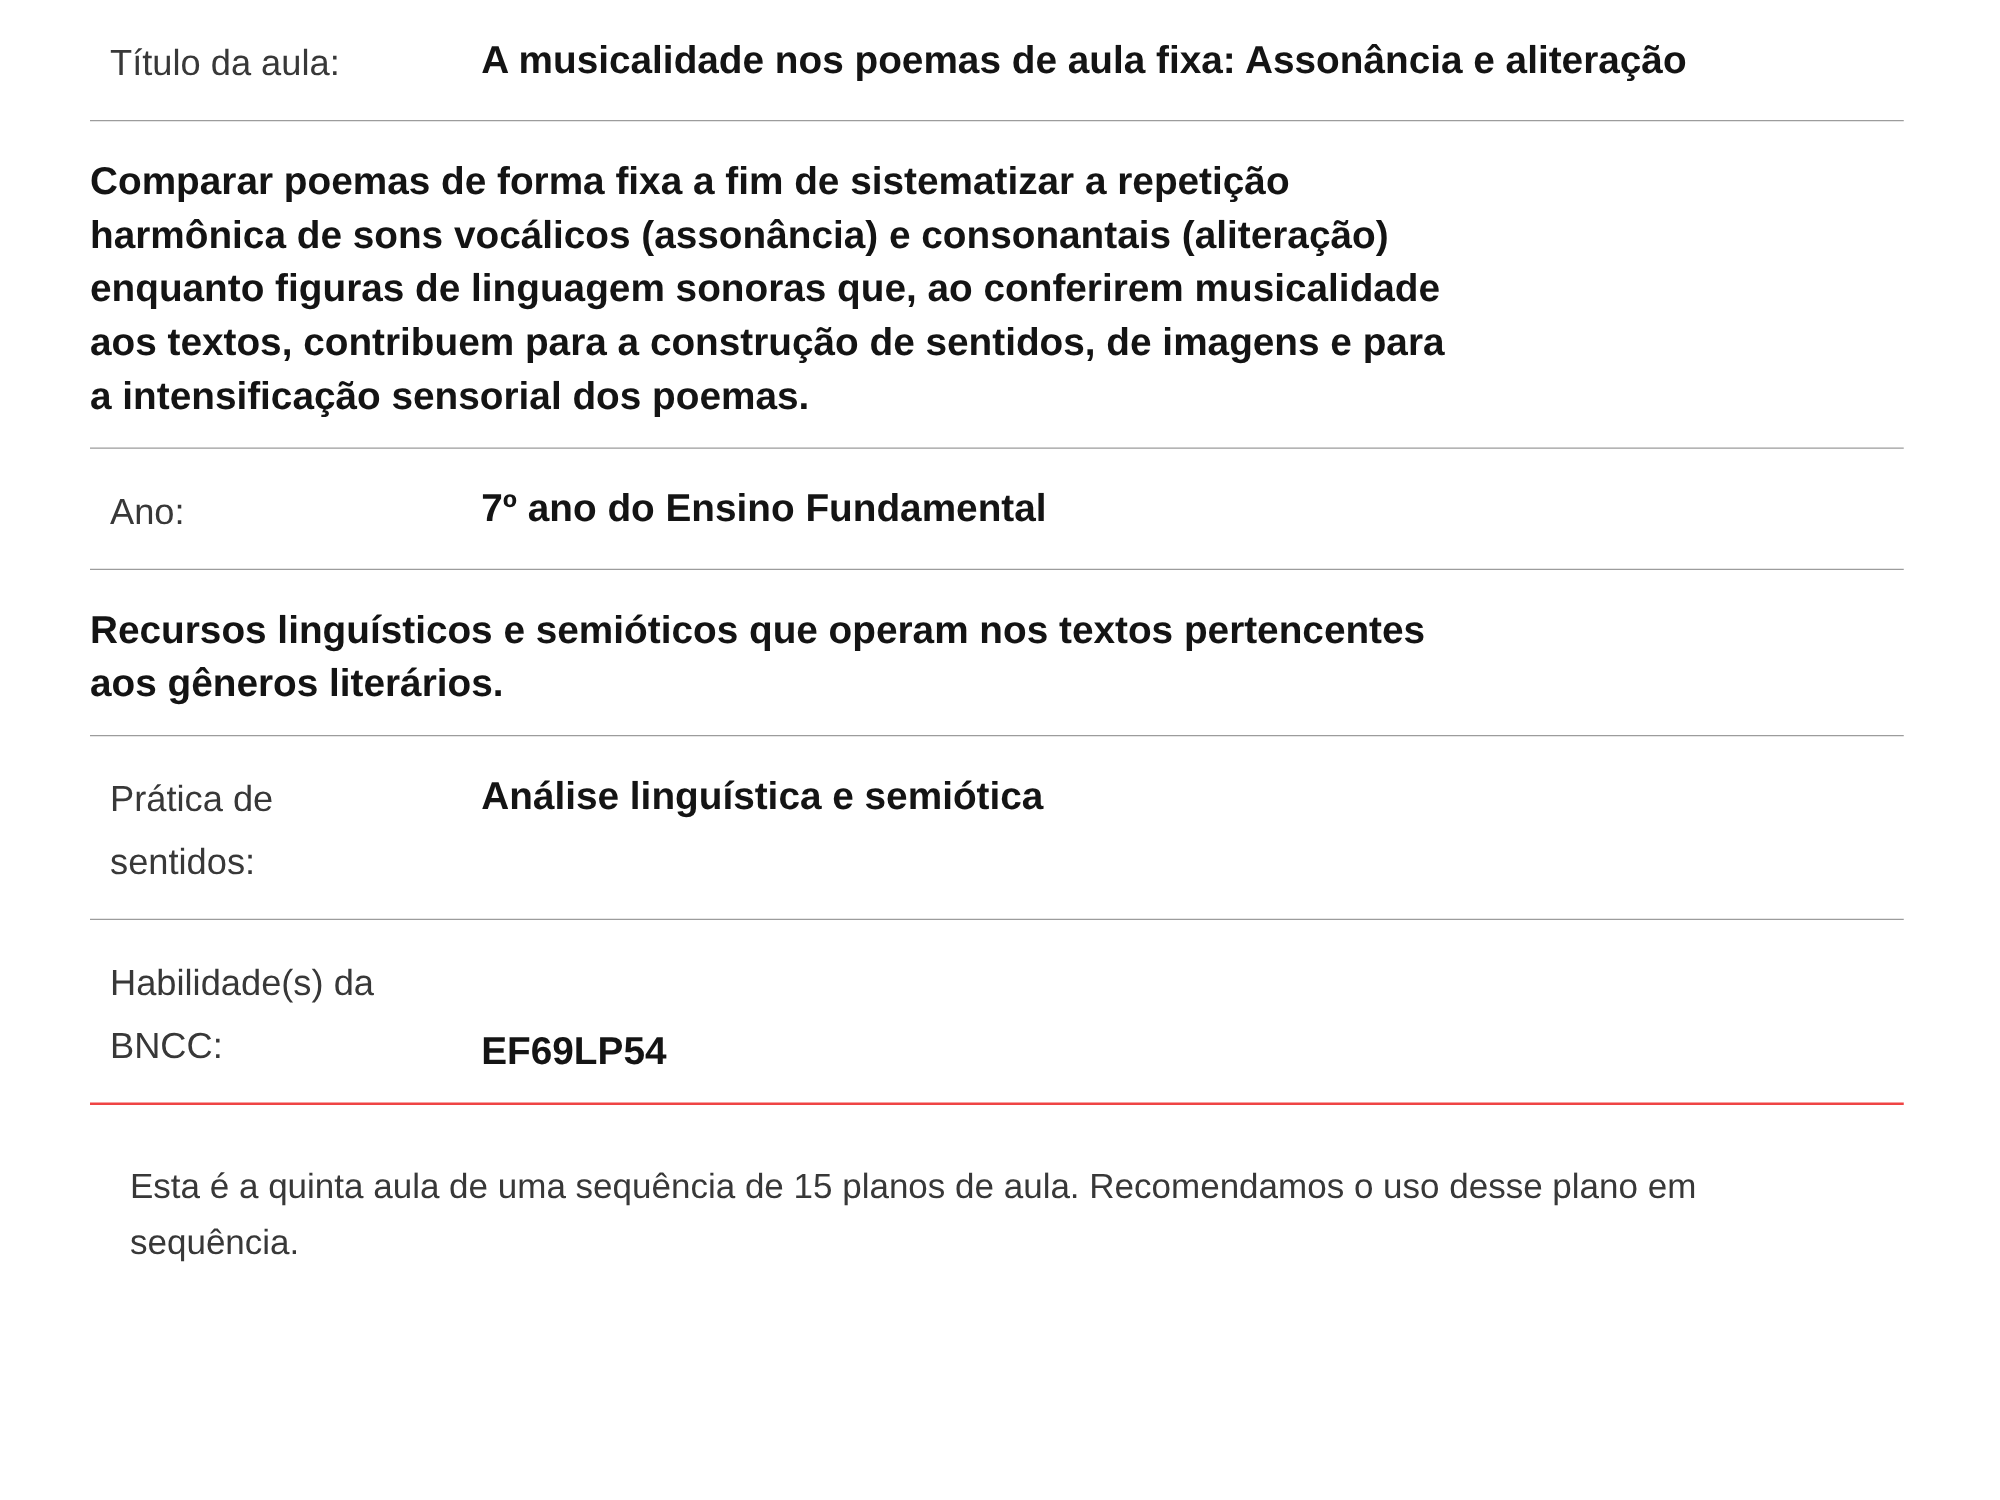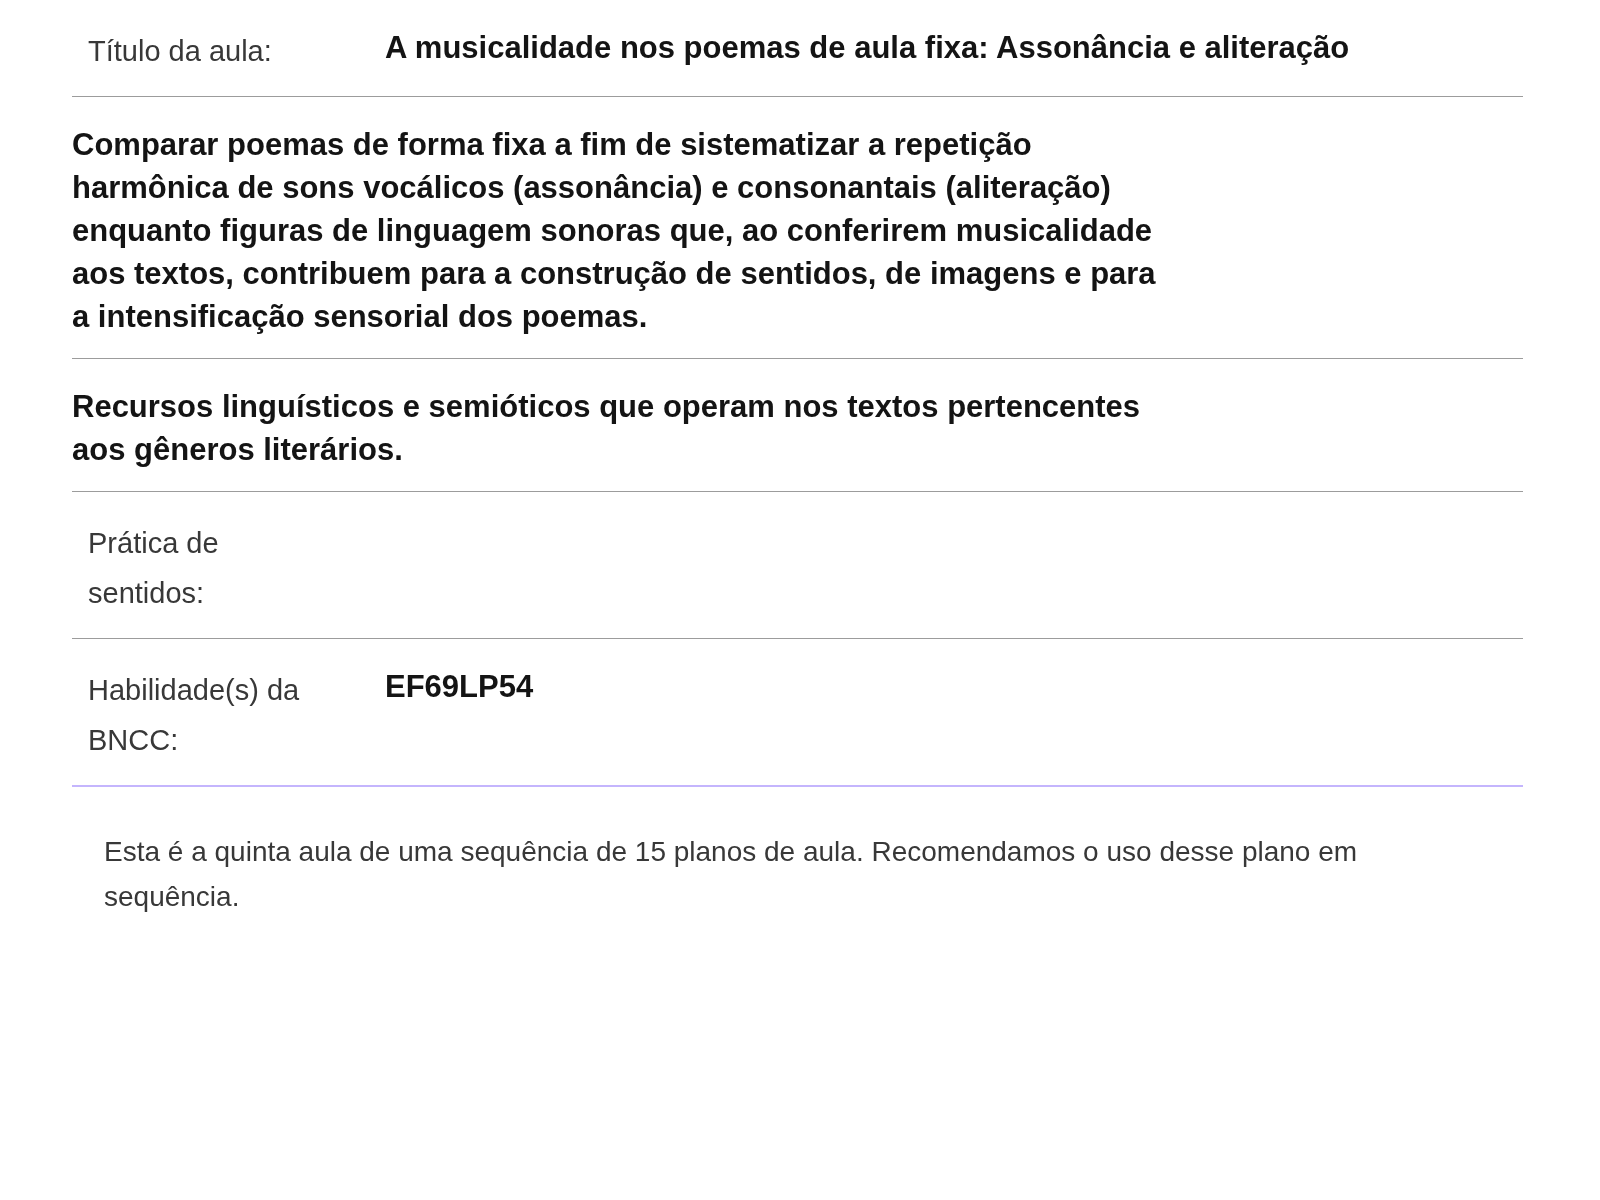--- a/index.html
+++ b/index.html
@@ -21,21 +21,22 @@
   .info-table {
     width: 100%;
   }
   .row {
     display: flex;
     align-items: flex-start;
     border-bottom: 1px solid #9c9c9c;
     padding: 26px 0 20px 0;
   }
   .row.thick-bottom {
-    border-bottom: 2px solid #c4b5fd;
+    border-bottom: 2px solid #ef4444;
+    align-items: flex-end;
   }
   .cell.label {
     flex: 0 0 313px;
     width: 313px;
     box-sizing: border-box;
     padding-left: 16px;
     padding-right: 45px;
     font-size: 29px;
     line-height: 50px;
     font-weight: 400;
@@ -68,28 +69,33 @@
 
     <div class="row">
       <div class="cell label">Título da aula:</div>
       <div class="cell value">A musicalidade nos poemas de aula fixa: Assonância e aliteração</div>
     </div>
 
     <div class="row">
       <div class="cell value">Comparar poemas de forma fixa a fim de sistematizar a repetição harmônica de sons vocálicos (assonância) e consonantais (aliteração) enquanto figuras de linguagem sonoras que, ao conferirem musicalidade aos textos, contribuem para a construção de sentidos, de imagens e para a intensificação sensorial dos poemas.</div>
     </div>
 
+    <div class="row">
+      <div class="cell label">Ano:</div>
+      <div class="cell value">7º ano do Ensino Fundamental</div>
+    </div>
 
 
     <div class="row">
       <div class="cell value">Recursos linguísticos e semióticos que operam nos textos pertencentes aos gêneros literários.</div>
     </div>
 
     <div class="row">
       <div class="cell label">Prática de sentidos:</div>
+      <div class="cell value">Análise linguística e semiótica</div>
     </div>
 
     <div class="row thick-bottom">
       <div class="cell label">Habilidade(s) da BNCC:</div>
       <div class="cell value">EF69LP54</div>
     </div>
 
   </section>
 
   <p class="footer-note">Esta é a quinta aula de uma sequência de 15 planos de aula. Recomendamos o uso desse plano em sequência.</p>

